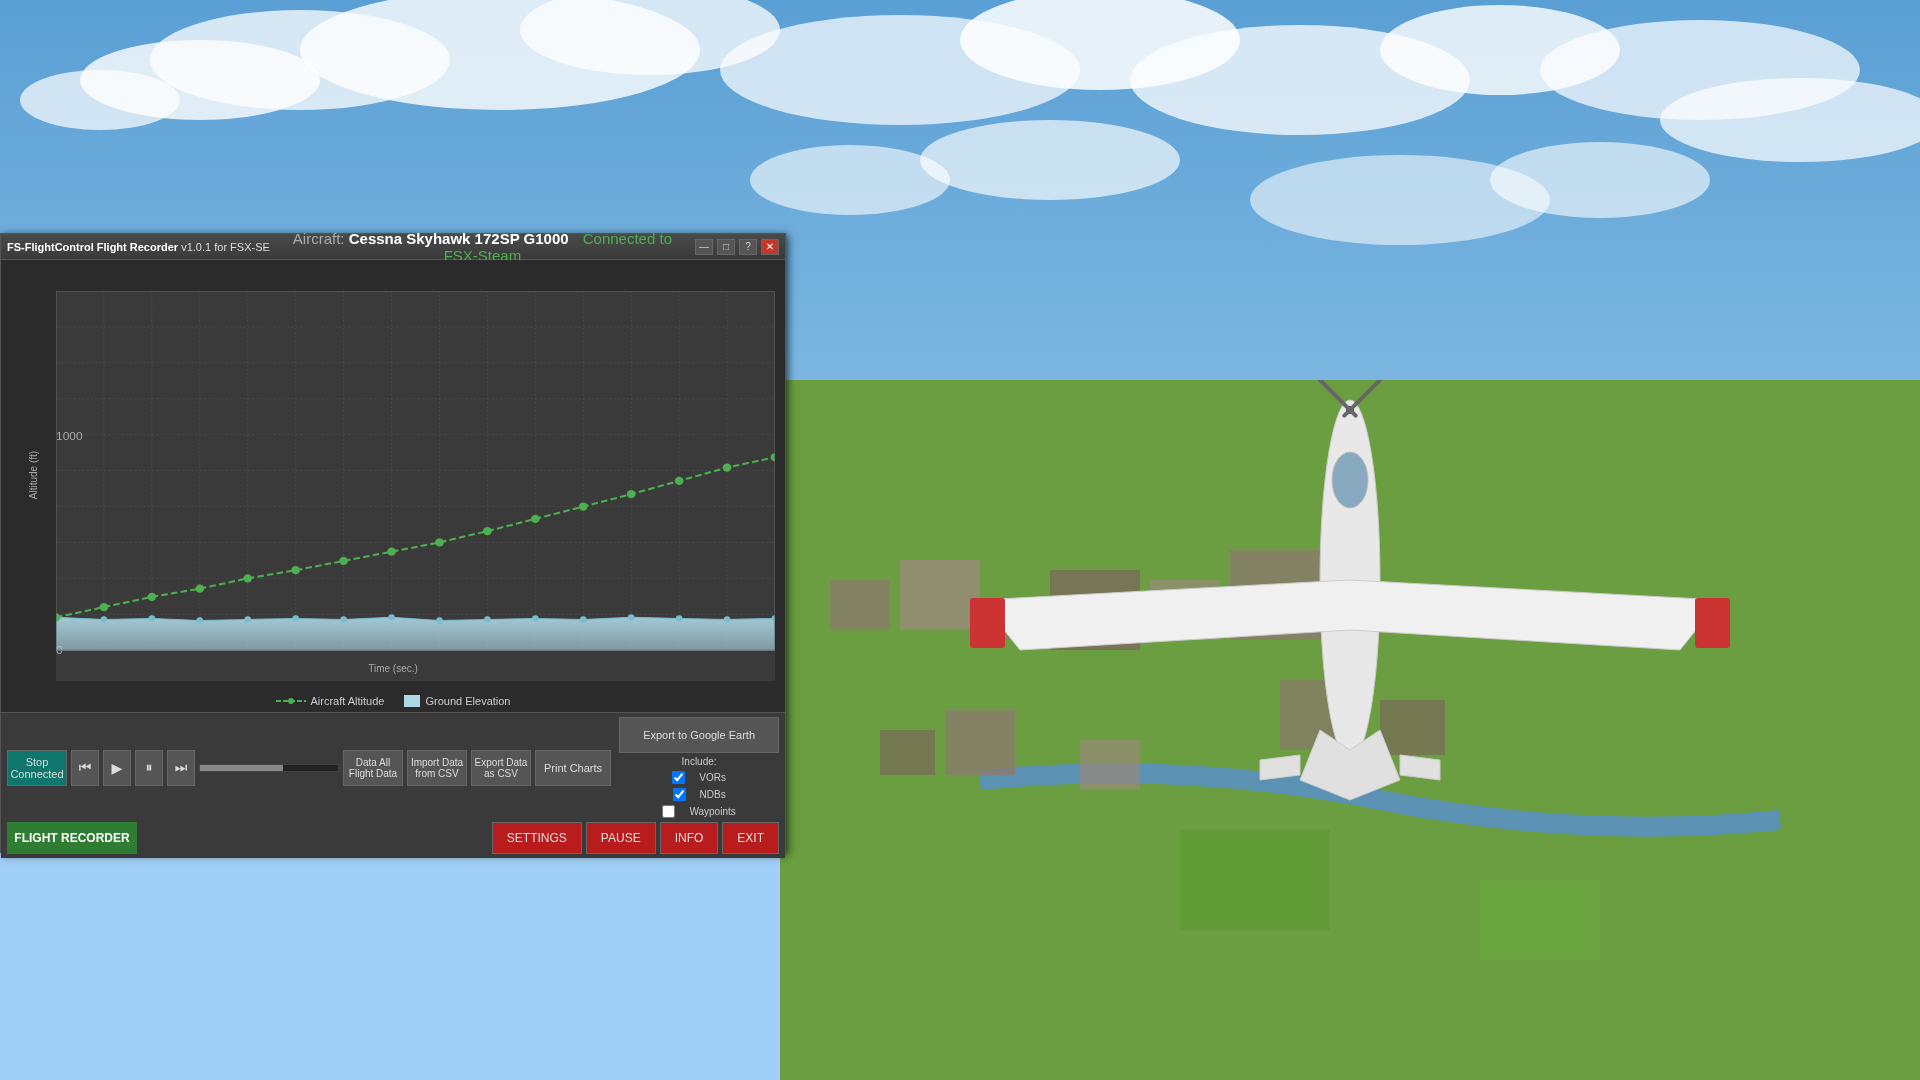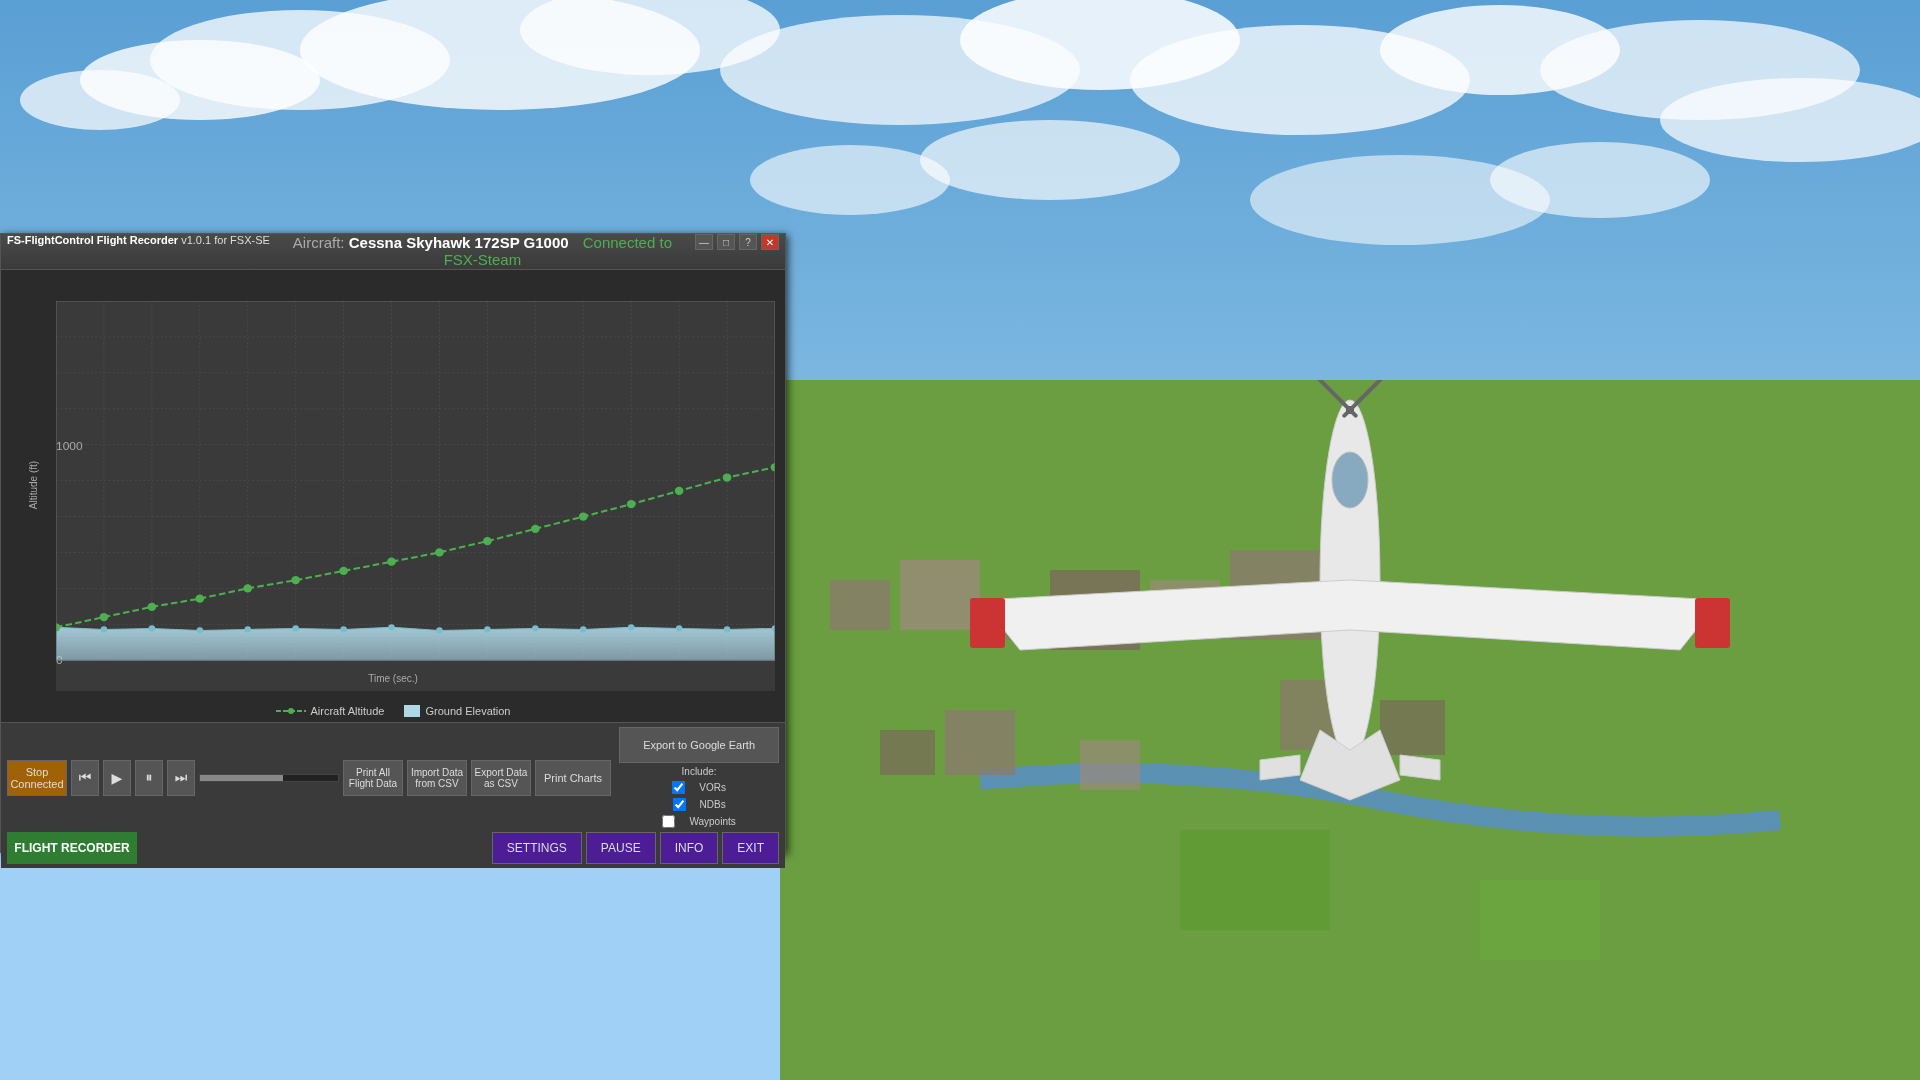--- a/index.html
+++ b/index.html
@@ -52,22 +52,23 @@
       width: 786px;
       height: 620px;
       background: #2b2b2b;
       border: 1px solid #555;
       box-shadow: 2px 2px 8px rgba(0,0,0,0.7);
     }
 
     
     #title-bar {
       display: flex;
+      align-items: center;
       background: linear-gradient(180deg, #4a4a4a 0%, #3a3a3a 100%);
-      height: 36px;
+      height: 26px;
       padding: 0 6px;
       border-bottom: 1px solid #555;
       gap: 23px;
     }
 
     #title-bar-left {
       font-size: 11px;
       color: #ddd;
       white-space: nowrap;
     }
@@ -204,21 +205,21 @@
       cursor: pointer;
       font-size: 11px;
       white-space: nowrap;
       min-height: 36px;
       display: flex;
       align-items: center;
       justify-content: center;
     }
 
     .ctrl-btn.stop-rec {
-      background: #a16207;
+      background: #0f766e;
       flex-direction: column;
       min-width: 60px;
     }
 
     .ctrl-btn.transport {
       min-width: 28px;
       font-size: 14px;
     }
 
     .ctrl-btn.two-line {
@@ -273,21 +274,21 @@
       padding: 6px 4px;
       font-size: 12px;
       font-weight: bold;
       cursor: pointer;
       min-width: 130px;
       height: 32px;
     }
 
     .action-btn {
       padding: 6px 14px;
-      background: #4c1d95;
+      background: #b91c1c;
       border: 1px solid #666;
       color: #ddd;
       cursor: pointer;
       font-size: 12px;
       height: 32px;
     }
 
     .spacer { flex: 1; }
 
   </style>
@@ -521,21 +522,21 @@
         <button class="ctrl-btn transport">⏸</button>
         <button class="ctrl-btn transport">⏭</button>
 
         <div style="display:flex; flex-direction:column; gap:2px; min-width:140px;">
           <div class="progress-bar-container">
             <div class="progress-bar-fill"></div>
           </div>
         </div>
 
         <button class="ctrl-btn two-line">
-          <span>Print All</span>
+          <span>Data All</span>
           <span>Flight Data</span>
         </button>
 
         <button class="ctrl-btn two-line">
           <span>Import Data</span>
           <span>from CSV</span>
         </button>
 
         <button class="ctrl-btn two-line">
           <span>Export Data</span>

